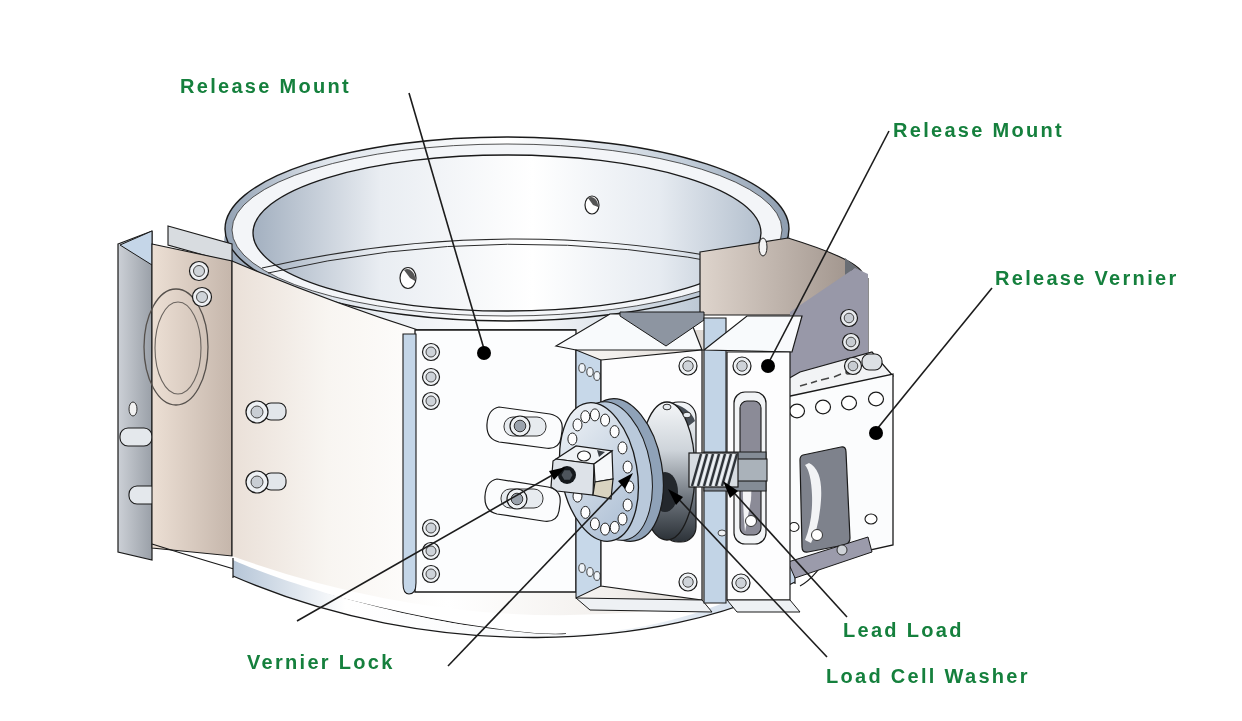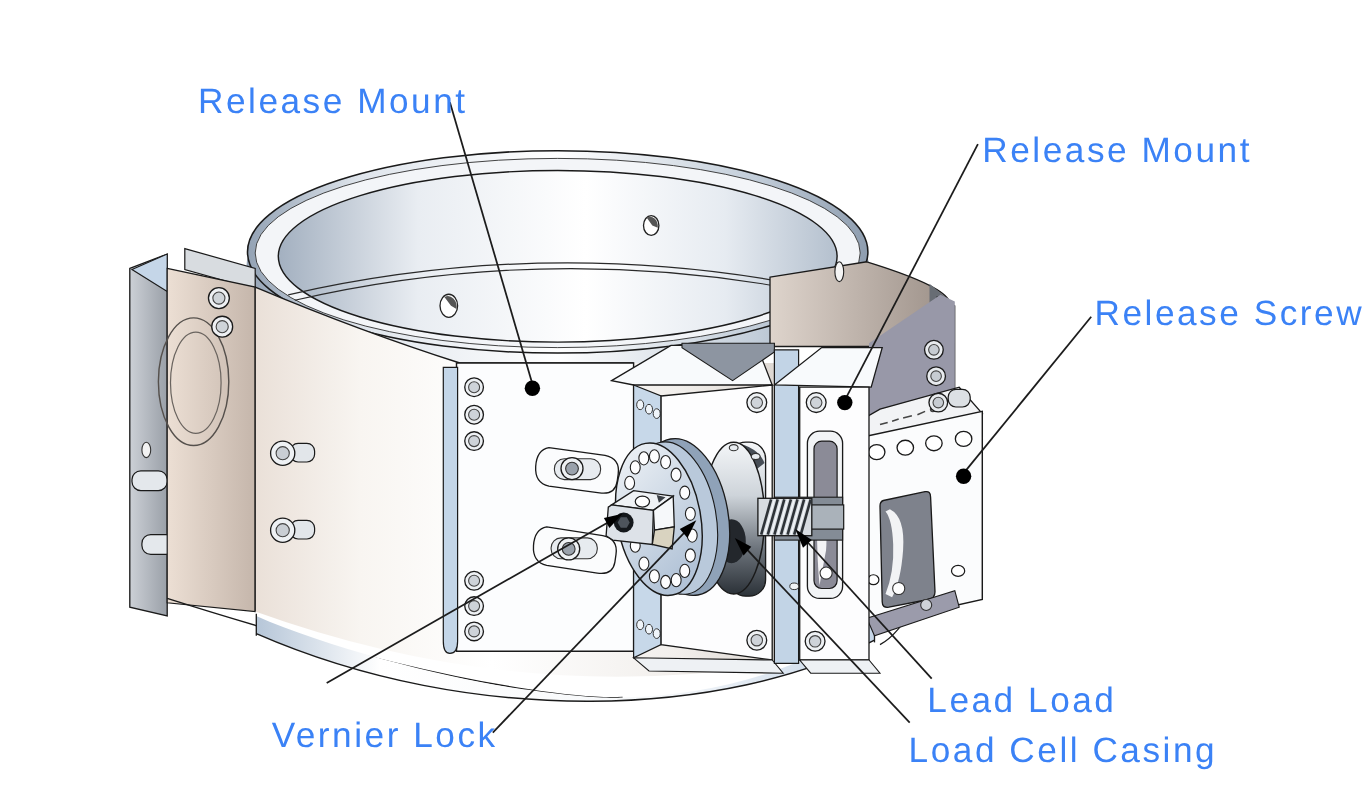--- a/index.html
+++ b/index.html
@@ -1,20 +1,20 @@
 <!DOCTYPE html>
 <html><head>
 <meta charset="utf-8">
 <style>
   html,body{margin:0;padding:0;background:#fff;}
   .stage{position:relative;width:1242px;height:721px;background:#ffffff;overflow:hidden;
          font-family:"Liberation Sans",sans-serif;}
   .stage svg{position:absolute;left:0;top:0;}
-  .lbl{position:absolute;font-size:32px;font-weight:400;letter-spacing:2.3px;
-       color:#3b82f6;white-space:nowrap;line-height:1;}
+  .lbl{position:absolute;font-size:20px;font-weight:700;letter-spacing:2.3px;
+       color:#15803d;white-space:nowrap;line-height:1;}
 </style>
 </head>
 <body>
 
 <div class="stage">
 
 <svg width="1242" height="721" viewBox="0 0 1242 721">
   <defs>
     <linearGradient id="gWall" x1="0" y1="0" x2="1" y2="0">
       <stop offset="0" stop-color="#93a2b4"></stop>
@@ -359,18 +359,18 @@
     <circle cx="876" cy="433" r="7"></circle>
     <polygon points="566,467 554,480 549,471"></polygon>
     <polygon points="633,473 625,489 618,481"></polygon>
     <polygon points="723,481 738,491 730,498"></polygon>
     <polygon points="668,489 683,497 676,505"></polygon>
   </g>
 </svg>
 
 <div class="lbl" style="left:180px;top:76px">Release Mount</div>
 <div class="lbl" style="left:893px;top:120px">Release Mount</div>
-<div class="lbl" style="left:995px;top:268px">Release Screw</div>
+<div class="lbl" style="left:995px;top:268px">Release Vernier</div>
 <div class="lbl" style="left:247px;top:652px">Vernier Lock</div>
 <div class="lbl" style="left:843px;top:620px">Lead Load</div>
-<div class="lbl" style="left:826px;top:666px">Load Cell Casing</div>
+<div class="lbl" style="left:826px;top:666px">Load Cell Washer</div>
 
 </div>
 
 </body></html>

